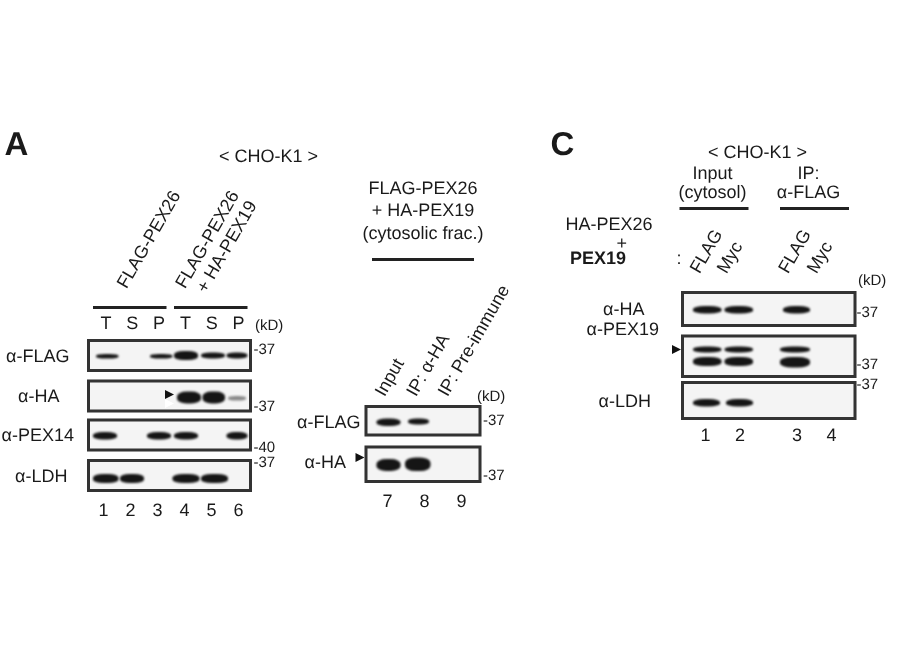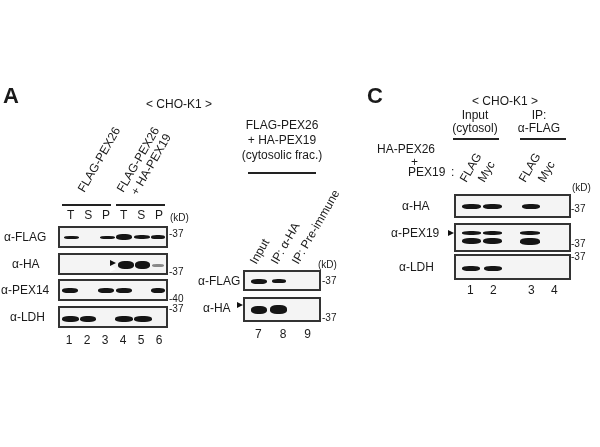--- a/index.html
+++ b/index.html
@@ -128,38 +128,38 @@
 <div class="abs lbl center" style="left:450px;top:108px;width:50px;">Input</div>
 <div class="abs lbl center" style="left:450px;top:121px;width:50px;">(cytosol)</div>
 <div class="hline" style="left:453px;top:138px;width:46px;"></div>
 
 <div class="abs lbl center" style="left:514px;top:108px;width:50px;">IP:</div>
 <div class="abs lbl center" style="left:514px;top:121px;width:50px;">α-FLAG</div>
 <div class="hline" style="left:520px;top:138px;width:46px;"></div>
 
 <div class="abs lbl" style="left:377px;top:142px;">HA-PEX26</div>
 <div class="abs lbl" style="left:411px;top:155px;">+</div>
-<div class="abs lbl" style="left:408px;top:165px;">PEX19</div>
+<div class="abs lbl" style="left:380px;top:165px;font-weight:bold;">PEX19</div>
 <div class="abs lbl" style="left:451px;top:165px;">:</div>
 
 <div class="abs rot" style="left:468px;top:172px;">FLAG</div>
 <div class="abs rot" style="left:486px;top:172px;">Myc</div>
 <div class="abs rot" style="left:527px;top:172px;">FLAG</div>
 <div class="abs rot" style="left:546px;top:172px;">Myc</div>
 <div class="abs small" style="left:572px;top:182px;">(kD)</div>
 
 <div class="abs lbl" style="left:402px;top:199px;">α-HA</div>
 <div class="blot" style="left:454px;top:194px;width:117px;height:24px;">
   <div class="band" style="left:6px;top:8px;width:19px;height:5px;"></div>
   <div class="band" style="left:27px;top:8px;width:19px;height:5px;"></div>
   <div class="band" style="left:66px;top:8px;width:18px;height:5px;"></div>
 </div>
 <div class="abs small" style="left:571px;top:203px;">-37</div>
 
-<div class="abs lbl" style="left:391px;top:226px;">α-PEX19</div>
+<div class="abs lbl" style="left:391px;top:212px;">α-PEX19</div>
 <div class="arrow" style="left:448px;top:230px;"></div>
 <div class="arrow open" style="left:448px;top:237px;"></div>
 <div class="blot" style="left:454px;top:223px;width:117px;height:29px;">
   <div class="band" style="left:6px;top:6px;width:19px;height:4px;"></div>
   <div class="band" style="left:6px;top:13px;width:19px;height:6px;"></div>
   <div class="band" style="left:27px;top:6px;width:19px;height:4px;"></div>
   <div class="band" style="left:27px;top:13px;width:19px;height:6px;"></div>
   <div class="band" style="left:64px;top:6px;width:20px;height:4px;"></div>
   <div class="band" style="left:64px;top:13px;width:20px;height:7px;"></div>
 </div>

